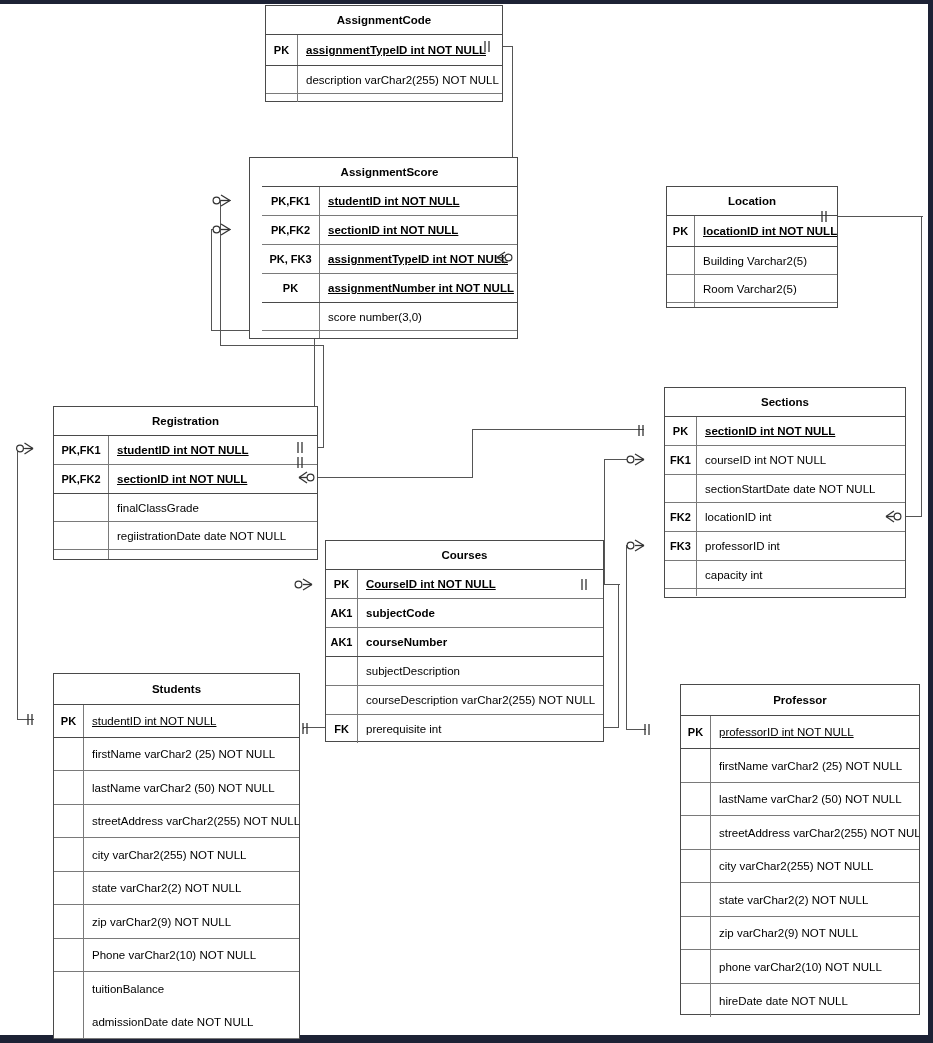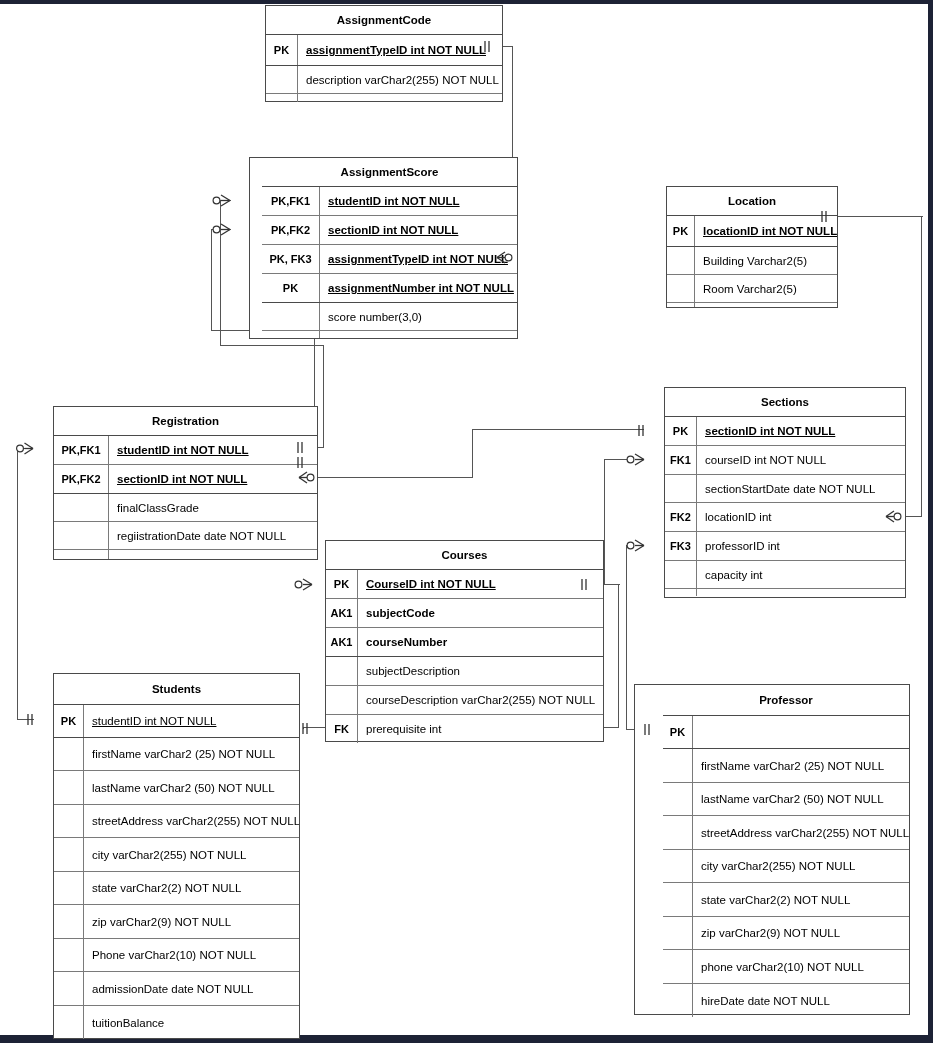--- a/index.html
+++ b/index.html
@@ -443,34 +443,35 @@
       <div class="attr-cell">state varChar2(2) NOT NULL</div>
     </div>
     <div class="row" style="height:34px;">
       <div class="key-cell" style="width:30px;"></div>
       <div class="attr-cell">zip varChar2(9) NOT NULL</div>
     </div>
     <div class="row" style="height:33px;">
       <div class="key-cell" style="width:30px;"></div>
       <div class="attr-cell">Phone varChar2(10) NOT NULL</div>
     </div>
+    <div class="row last" style="height:33px;">
+      <div class="key-cell" style="width:30px;"></div>
+      <div class="attr-cell">tuitionBalance</div>
+    </div>
     <div class="row" style="height:34px;">
       <div class="key-cell" style="width:30px;"></div>
       <div class="attr-cell">admissionDate date NOT NULL</div>
     </div>
-    <div class="row last" style="height:33px;">
-      <div class="key-cell" style="width:30px;"></div>
-      <div class="attr-cell">tuitionBalance</div>
-    </div>
-  </div>
-
-  <div class="entity" style="left:614px; top:684px; width:276px; height:331px;padding-left:28px;">
+  </div>
+
+  <div class="entity" style="left:660px; top:684px; width:240px; height:331px;">
     <div class="title" style="height:31px;">Professor</div>
     <div class="row sep-strong" style="height:33px;">
       <div class="key-cell" style="width:30px;">PK</div>
+      <div class="attr-cell pk-plain">professorID int NOT NULL</div>
     </div>
     <div class="row" style="height:34px;">
       <div class="key-cell" style="width:30px;"></div>
       <div class="attr-cell">firstName varChar2 (25) NOT NULL</div>
     </div>
     <div class="row" style="height:33px;">
       <div class="key-cell" style="width:30px;"></div>
       <div class="attr-cell">lastName varChar2 (50) NOT NULL</div>
     </div>
     <div class="row" style="height:34px;">

